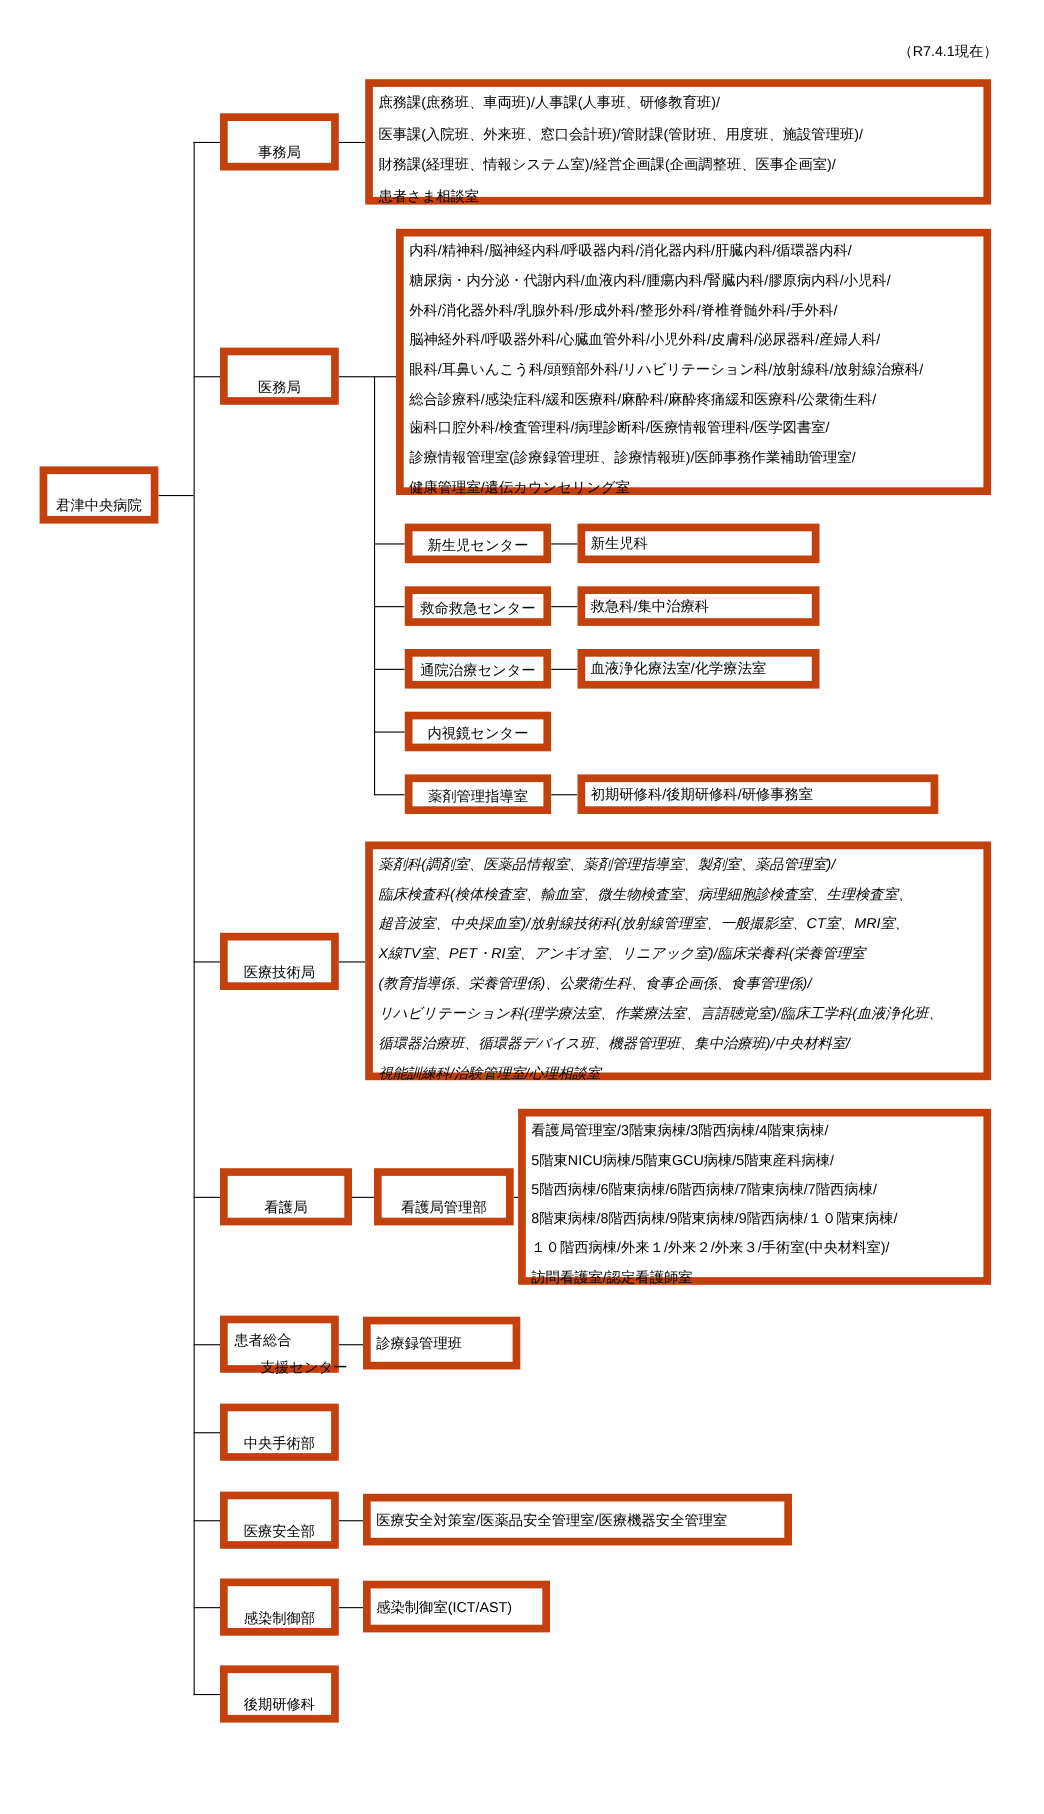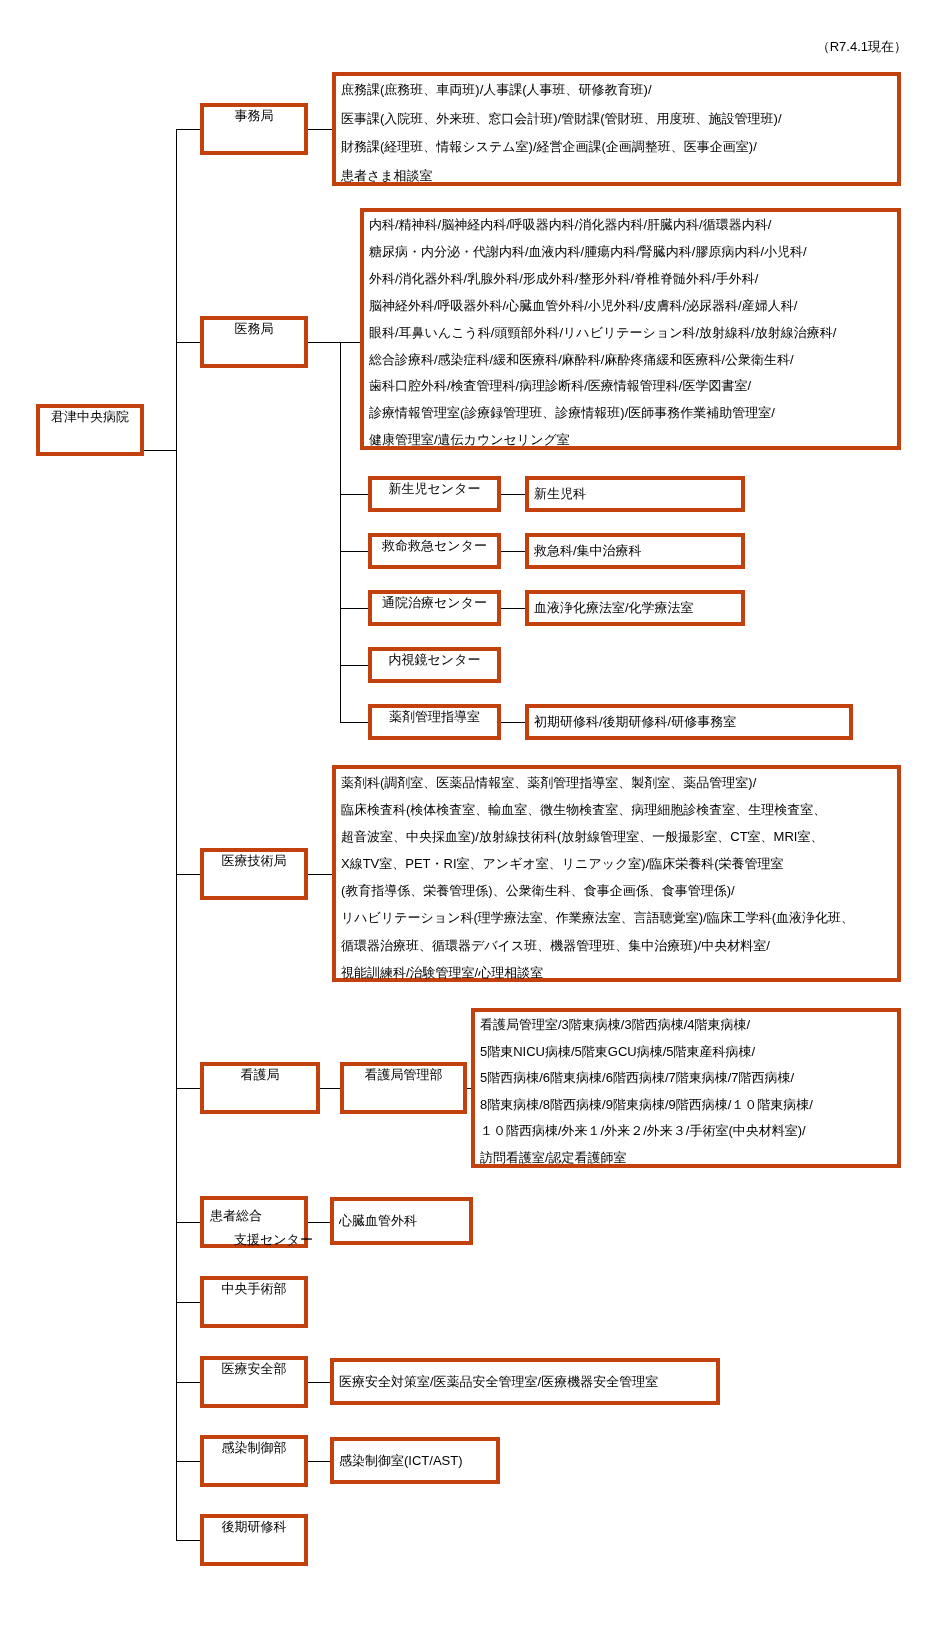--- a/index.html
+++ b/index.html
@@ -2,32 +2,32 @@
 <html><head>
 <meta charset="utf-8">
 <style>
   html,body { margin:0; padding:0; background:#fff; }
   .canvas {
     position:relative; width:949px; height:1649px; background:#fff;
     font-family:"Liberation Sans","DejaVu Sans",sans-serif;
     color:#000; font-size:13px;
   }
   .box {
-    position:absolute; border:4px solid #c2410c; background:#fff;
+    position:absolute; border:7px solid #c2410c; background:#fff;
     box-sizing:border-box; white-space:nowrap;
   }
-  .c { display:flex; align-items:flex-start; justify-content:center; }
+  .c { display:flex; align-items:flex-end; justify-content:center; }
   .l { display:flex; align-items:center; padding-left:5px; }
   .hline { position:absolute; height:1px; background:#000; }
   .vline { position:absolute; width:1px; background:#000; }
   .detail { padding:0 4px 0 5px; }
   .detail div { white-space:nowrap; }
   .lh285 div { line-height:28.5px; }
   .lh269 div { line-height:26.9px; }
-  .lh271 div { line-height:27.1px; }
+  .lh271 div { line-height:27.1px;font-style:italic; }
   .lh266 div { line-height:26.6px; }
   .date-note { position:absolute; top:38px; right:42px;margin-left:48px; }
   .two-line { padding-top:4px; }
   .two-line div { line-height:24px; white-space:nowrap; }
 </style>
 </head>
 <body>
 
 <div class="canvas">
 
@@ -56,21 +56,21 @@
   <div class="hline" style="left:340px;top:494px;width:28px"></div>
   <div class="hline" style="left:340px;top:551px;width:28px"></div>
   <div class="hline" style="left:340px;top:608px;width:28px"></div>
   <div class="hline" style="left:340px;top:665px;width:28px"></div>
   <div class="hline" style="left:340px;top:722px;width:28px"></div>
   <div class="hline" style="left:501px;top:494px;width:24px"></div>
   <div class="hline" style="left:501px;top:551px;width:24px"></div>
   <div class="hline" style="left:501px;top:608px;width:24px"></div>
   <div class="hline" style="left:501px;top:722px;width:24px"></div>
 
-  <div class="box c" style="left:36px;top:404px;width:108px;height:52px">
+  <div class="box c" style="left:36px;top:424px;width:108px;height:52px">
     <span>君津中央病院</span>
   </div>
 
   <div class="box c" style="left:200px;top:103px;width:108px;height:52px">
     <span>事務局</span>
   </div>
   <div class="box c" style="left:200px;top:316px;width:108px;height:52px">
     <span>医務局</span>
   </div>
   <div class="box c" style="left:200px;top:848px;width:108px;height:52px">
@@ -164,21 +164,21 @@
   <div class="box detail lh266" style="left:471px;top:1008px;width:430px;height:160px">
     <div>看護局管理室/3階東病棟/3階西病棟/4階東病棟/</div>
     <div>5階東NICU病棟/5階東GCU病棟/5階東産科病棟/</div>
     <div>5階西病棟/6階東病棟/6階西病棟/7階東病棟/7階西病棟/</div>
     <div>8階東病棟/8階西病棟/9階東病棟/9階西病棟/１０階東病棟/</div>
     <div>１０階西病棟/外来１/外来２/外来３/手術室(中央材料室)/</div>
     <div>訪問看護室/認定看護師室</div>
   </div>
 
   <div class="box l" style="left:330px;top:1197px;width:143px;height:48px">
-    <span>心臓血管外科</span>
+    <span>診療録管理班</span>
   </div>
 
   <div class="box l" style="left:330px;top:1358px;width:390px;height:47px">
     <span>医療安全対策室/医薬品安全管理室/医療機器安全管理室</span>
   </div>
 
   <div class="box l" style="left:330px;top:1437px;width:170px;height:47px">
     <span>感染制御室(ICT/AST)</span>
   </div>
 

